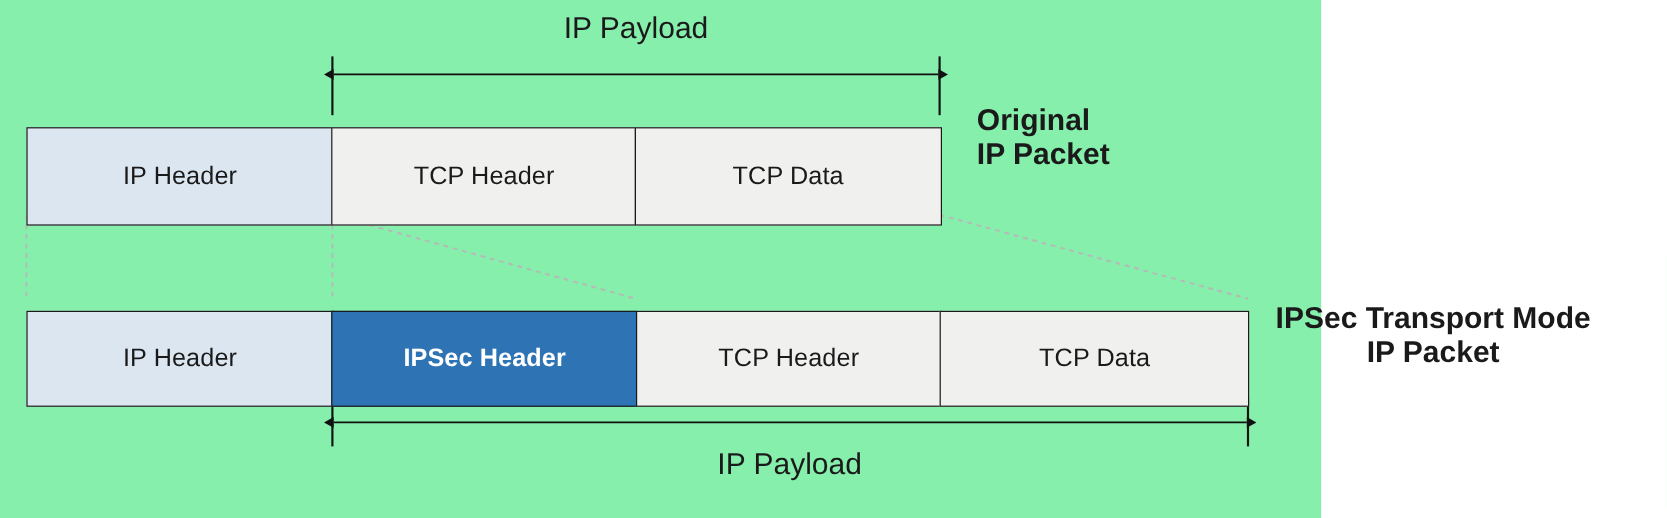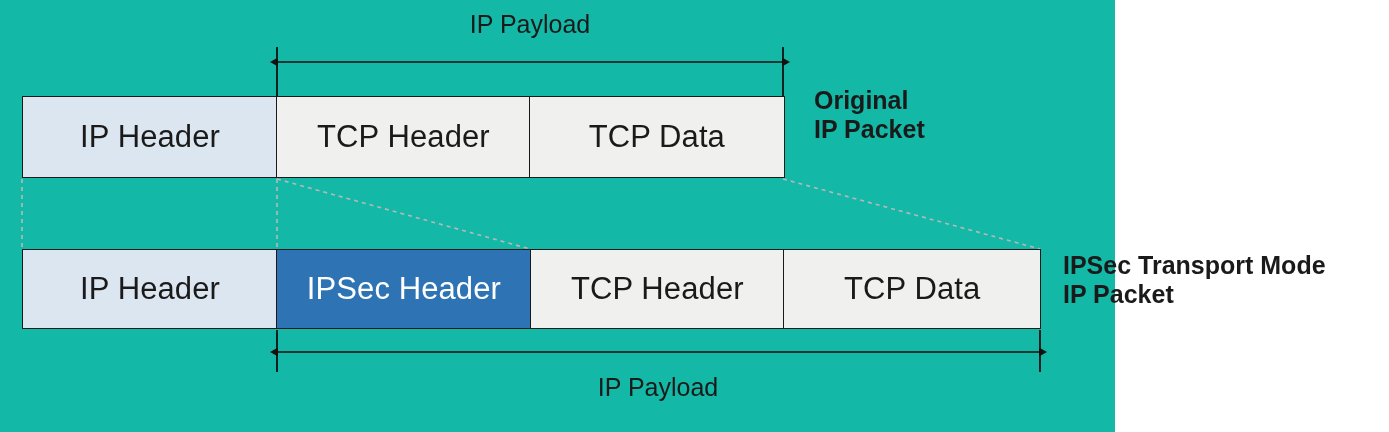--- a/index.html
+++ b/index.html
@@ -10,49 +10,49 @@
   body {
     font-family: "Liberation Sans", sans-serif;
     width: 1389px;
     height: 432px;
     overflow: hidden;
   }
   #canvas {
     position: relative;
     width: 1101px;
     height: 432px;
-    background: #14b8a6;
-    padding-left: 14px;
+    background: #86efac;
   }
   svg.layer {
     position: absolute;
     left: 0;
     top: 0;
     width: 1389px;
     height: 432px;
     pointer-events: none;
   }
   .field {
     position: absolute;
     box-sizing: border-box;
     border: 1.6px solid #1a1a1a;
     display: flex;
     align-items: center;
     justify-content: center;
-    font-size: 31px;
+    font-size: 21px;
     color: #1a1a1a;
     letter-spacing: 0.1px;
     white-space: nowrap;
+    margin-top: 10px;
   }
   .field.blue-light { background: #dce6f1; }
   .field.grey       { background: #f0f0ef; }
   .field.blue-solid {
     background: #2e74b5;
     color: #ffffff;
-    font-weight: normal;
+    font-weight: bold;
     text-align: center;
   }
   .dim-label {
     position: absolute;
     font-size: 25px;
     color: #1a1a1a;
     white-space: nowrap;
     text-align: center;
   }
   .side-label {
@@ -136,20 +136,20 @@
   </div>
 
   <div class="field grey" style="left:529.8px; top:249px; width:255px; height:80px;">
     <span>TCP Header</span>
   </div>
 
   <div class="field grey" style="left:783.2px; top:249px; width:258px; height:80px;">
     <span>TCP Data</span>
   </div>
 
-  <div class="side-label" style="left:1063px; top:251px;">
+  <div class="side-label" style="left:1063px; top:251px;text-align:center;">
     <span class="strong">IPSec Transport Mode</span>
     <span class="plain">IP Packet</span>
   </div>
 
   <div class="dim-label" style="left:505px; top:373px; width:306px;">IP Payload</div>
 
 </div>
 
 </body></html>

